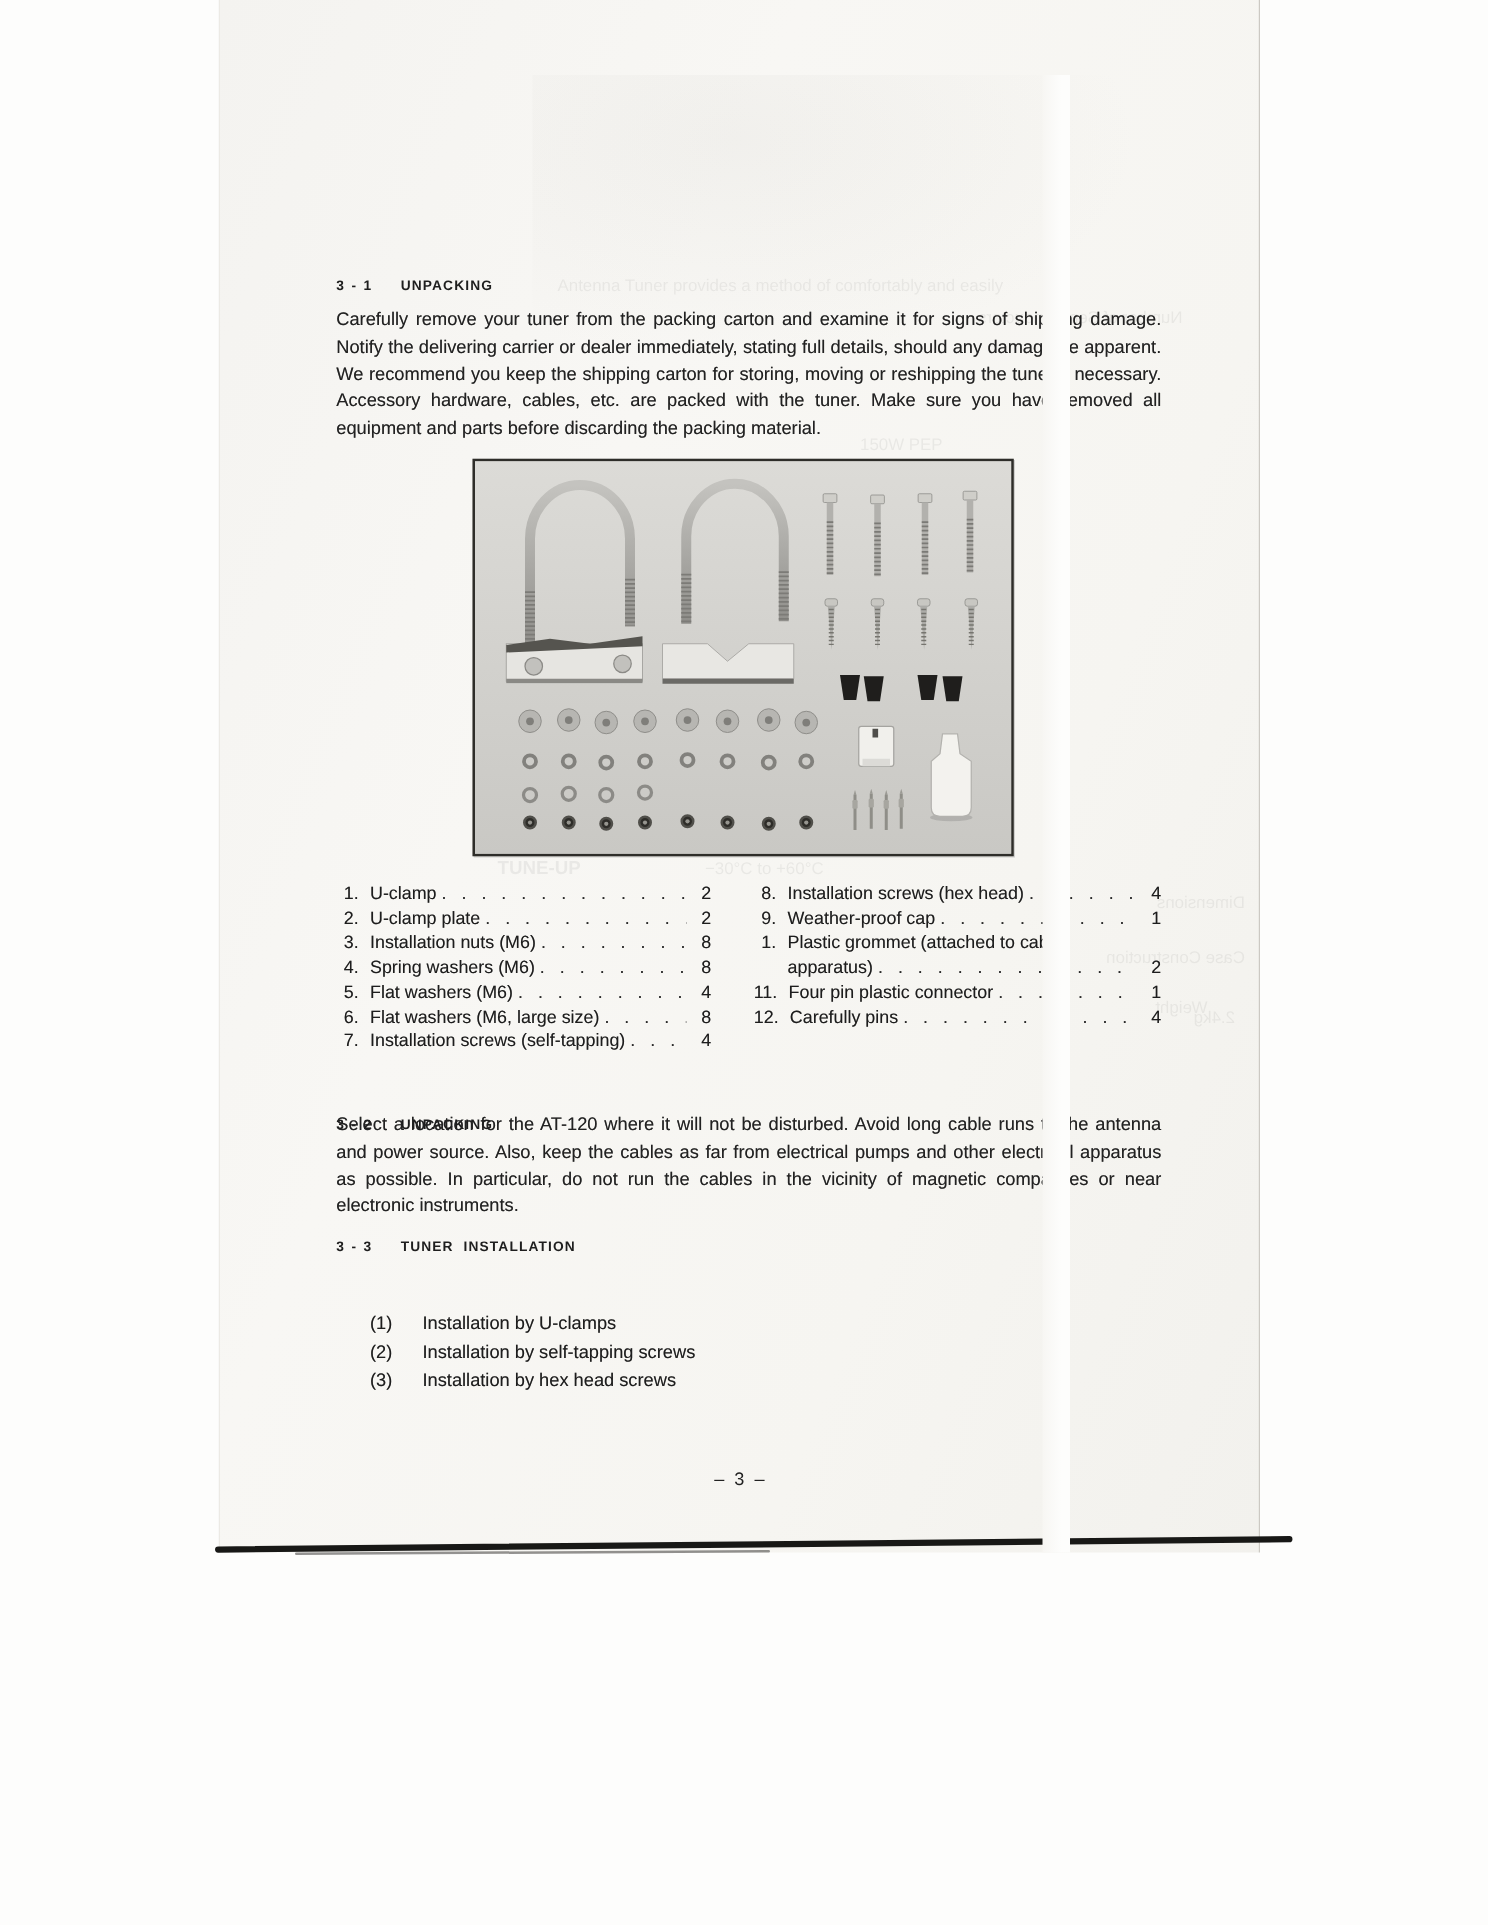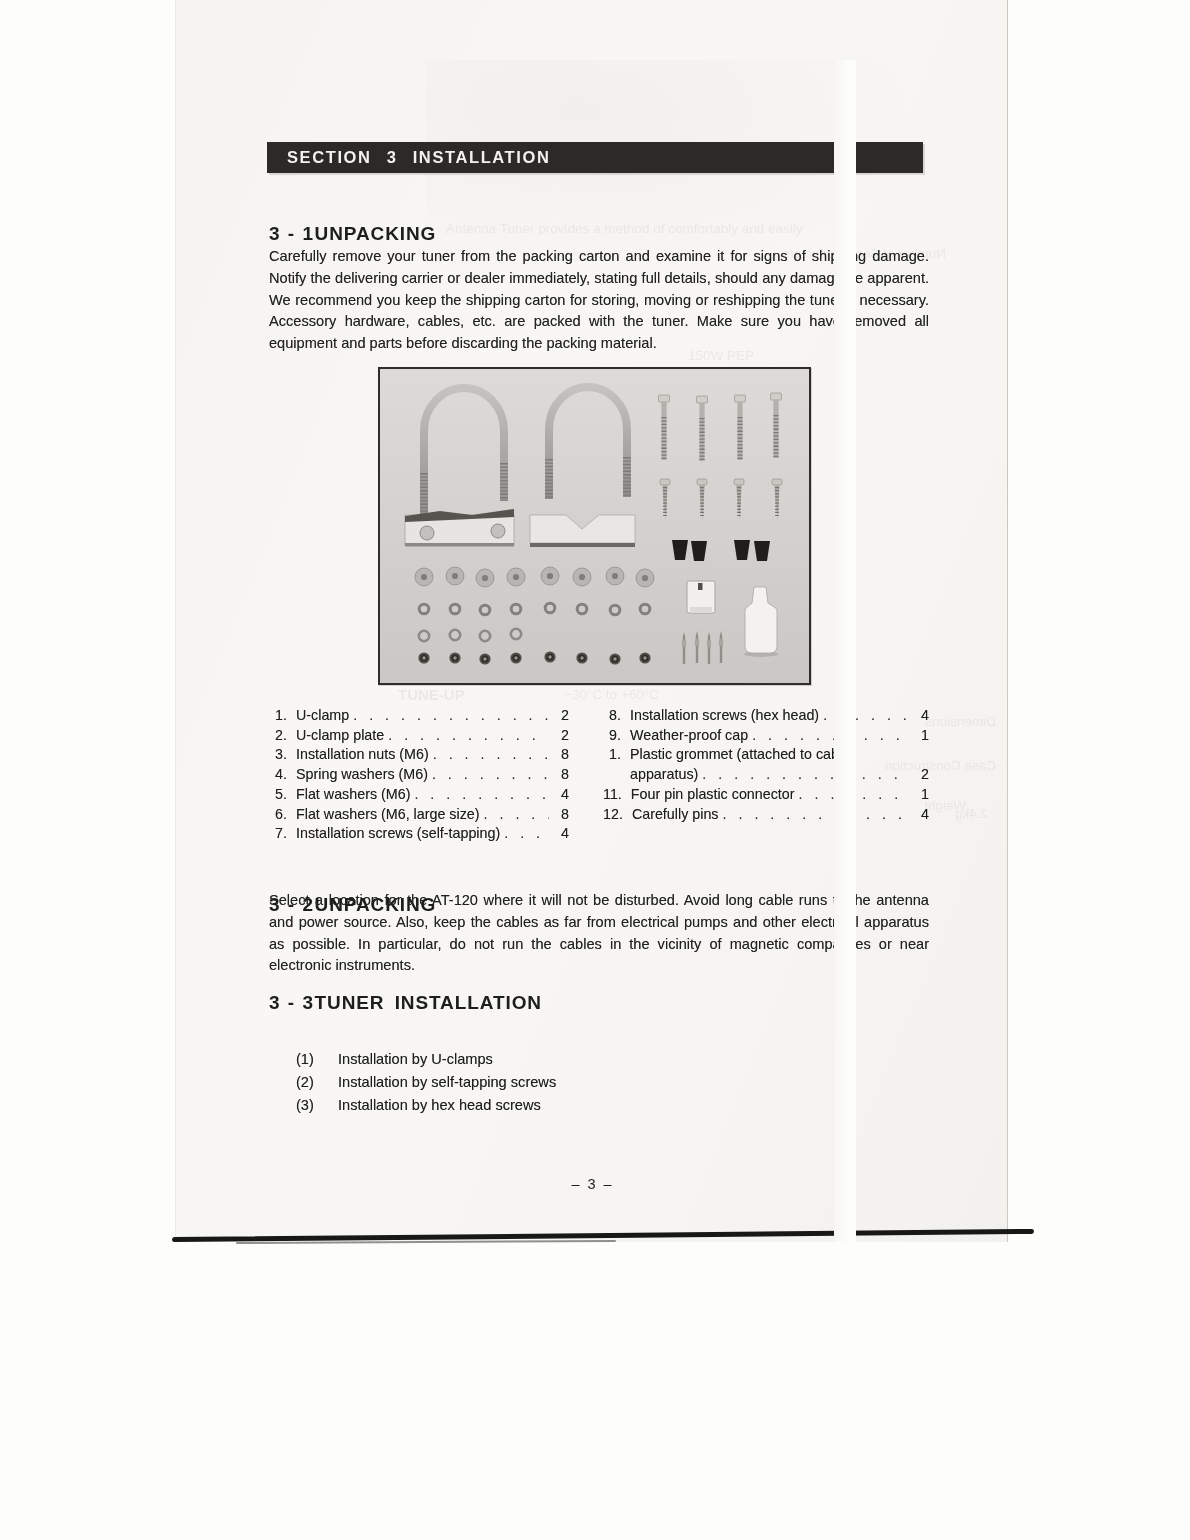--- a/index.html
+++ b/index.html
@@ -15,24 +15,24 @@
   .bottom-edge{position:absolute;left:-4px;top:1233px;width:862px;height:5px;background:#181816;
         transform:rotate(-0.55deg);border-radius:3px;}
   .bottom-edge2{position:absolute;left:60px;top:1241px;width:380px;height:2px;background:#3c3b38;
         transform:rotate(-0.3deg);border-radius:2px;opacity:.55;}
   
   .section-bar{position:absolute;left:91px;top:142px;width:656px;height:31px;
         background:#2b2a28;color:#f3f2ef;font-weight:bold;font-size:16.5px;
         line-height:31px;padding-left:20px;letter-spacing:1.6px;word-spacing:9px;
         box-shadow:2px 2px 0 rgba(0,0,0,0.12);}
   
-  .h-sec{position:absolute;left:93px;font-size:19px;font-weight:bold;letter-spacing:.4px;
+  .h-sec{position:absolute;left:93px;font-size:11px;font-weight:bold;letter-spacing:.4px;
         display:flex;white-space:nowrap;}
   .h-sec .num{letter-spacing:1.5px;}
-  .h-sec .ttl{letter-spacing:.9px;word-spacing:4px;}
+  .h-sec .ttl{margin-left:22px;letter-spacing:.9px;word-spacing:4px;}
   .para{position:absolute;left:93px;width:660px;font-size:14.6px;line-height:21.8px;
         text-align:justify;color:#222;text-shadow:0 0 .4px rgba(20,20,20,.45);}
   
   .photo{position:absolute;left:202px;top:367px;width:433px;height:318px;
         border:2px solid #2e2d29;background:#d3d2ce;box-shadow:1px 1px 0 rgba(0,0,0,.15);}
   .photo svg{display:block;width:100%;height:100%;}
   
   .plist{position:absolute;font-size:14.3px;line-height:19.7px;color:#1d1d1d;
         text-shadow:0 0 .4px rgba(20,20,20,.4);}
   .plist.left{left:93px;top:706px;width:300px;}
@@ -79,21 +79,20 @@
     <span class="ghost g0">Antenna Tuner provides a method of comfortably and easily</span>
     <span class="ghost g1 mir">Number of Semiconductors</span>
     <span class="ghost g2">150W PEP</span>
     <span class="ghost g3">TUNE-UP</span>
     <span class="ghost g4">−30°C to +60°C</span>
     <span class="ghost g5 mir">Dimensions</span>
     <span class="ghost g6 mir">Case Construction</span>
     <span class="ghost g7 mir">Weight</span>
     <span class="ghost g8 mir">2.4kg</span>
 
-    <div class="section-bar">SECTION 3 INSTALLATION</div>
 
     <div class="h-sec" style="top:223px">
       <span class="num">3 - 1</span>
       <span class="ttl">UNPACKING</span>
     </div>
     <div class="para" style="top:246px">Carefully remove your tuner from the packing carton and examine it for signs of shipping damage. Notify the delivering carrier or dealer immediately, stating full details, should any damage be apparent. We recommend you keep the shipping carton for storing, moving or reshipping the tuner if necessary. Accessory hardware, cables, etc. are packed with the tuner. Make sure you have removed all equipment and parts before discarding the packing material.</div>
 
     <div class="photo">
       <svg viewBox="0 0 429 314">
         <defs>

